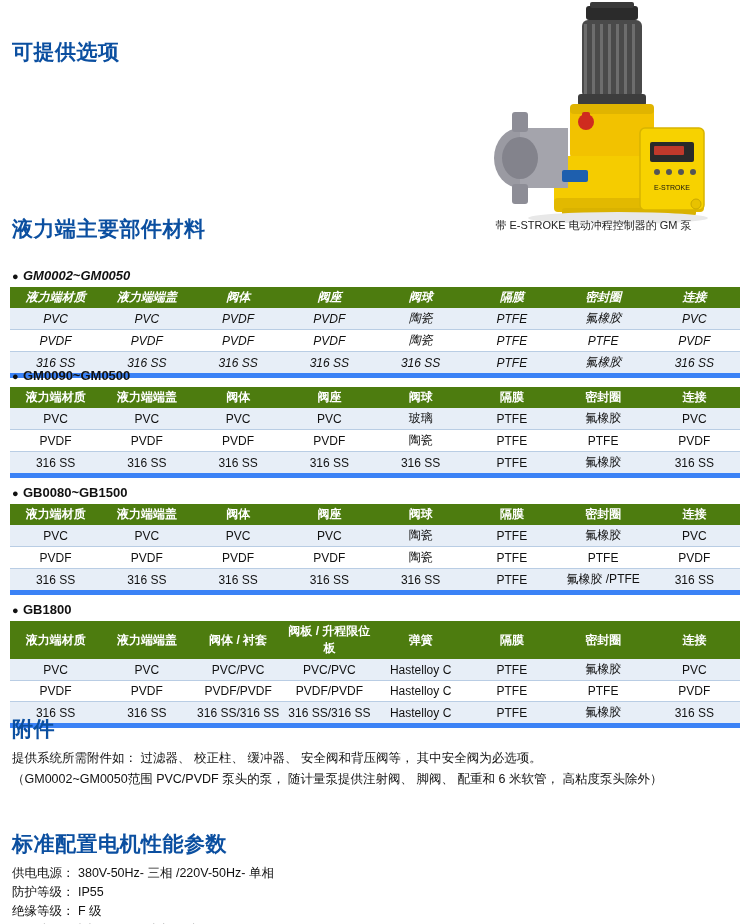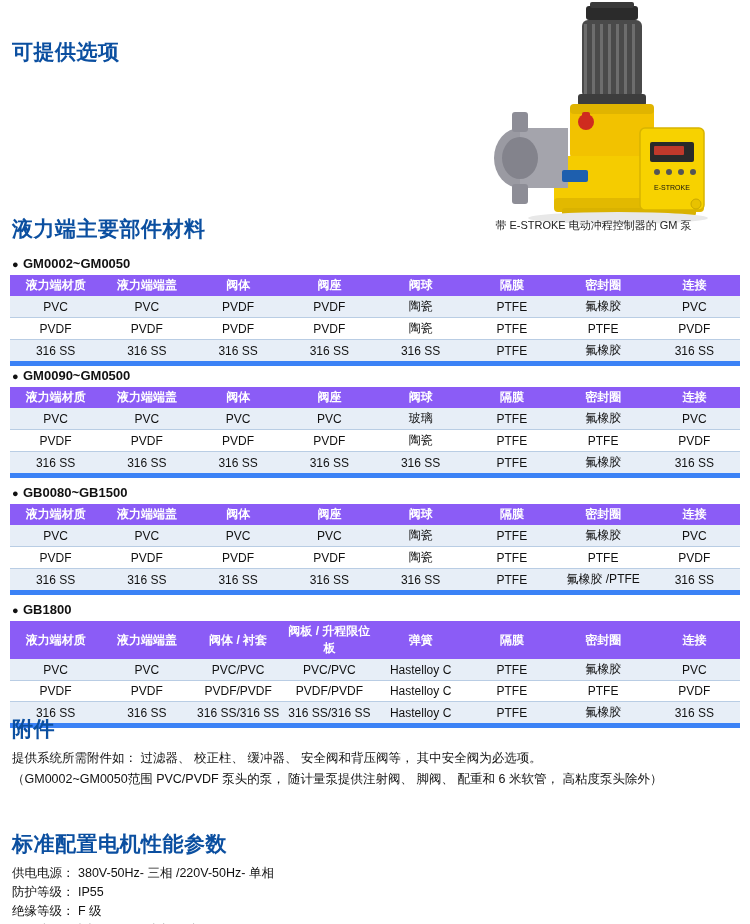--- a/index.html
+++ b/index.html
@@ -75,21 +75,21 @@
     right: 14px;
     top: 218px;
     width: 285px;
     text-align: center;
     font-size: 11px;
     color: #222;
   }
 
   
   .table-group { position: absolute; left: 10px; width: 730px; }
-  .tg1 { top: 256px; }
+  .tg1 { top: 268px; font-style: italic; }
   .tg2 { top: 368px; }
   .tg3 { top: 485px; }
   .tg4 { top: 602px; }
 
   .table-label {
     font-size: 13px;
     font-weight: bold;
     color: #111;
     margin-bottom: 4px;
     padding-left: 2px;
@@ -99,21 +99,21 @@
     width: 11px;
     font-size: 11px;
   }
   table.mat {
     width: 730px;
     border-collapse: collapse;
     table-layout: fixed;
     font-size: 12px;
   }
   table.mat th {
-    background: #8b5cf6;
+    background: #4d7c0f;
     color: #ffffff;
     font-weight: bold;
     font-size: 12px;
     height: 20px;
     text-align: center;
     border: none;
     padding: 2px 1px;
   }
   table.mat td {
     text-align: center;

